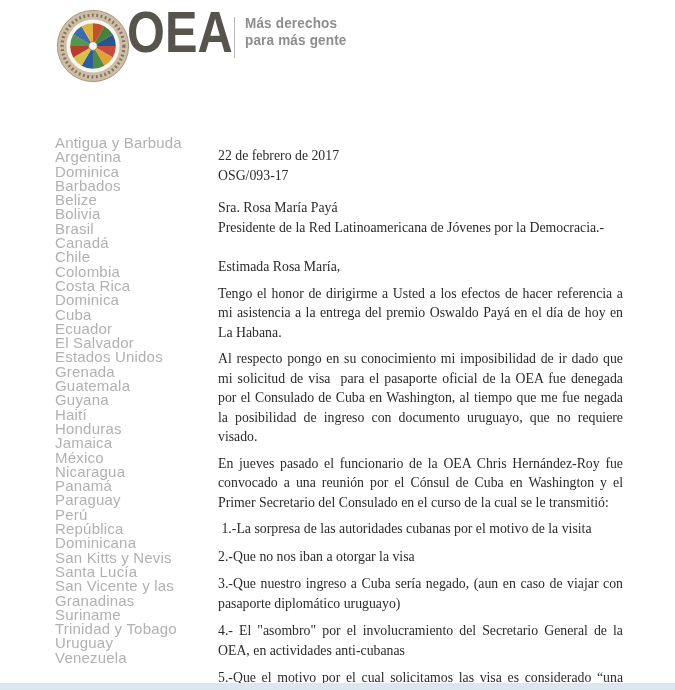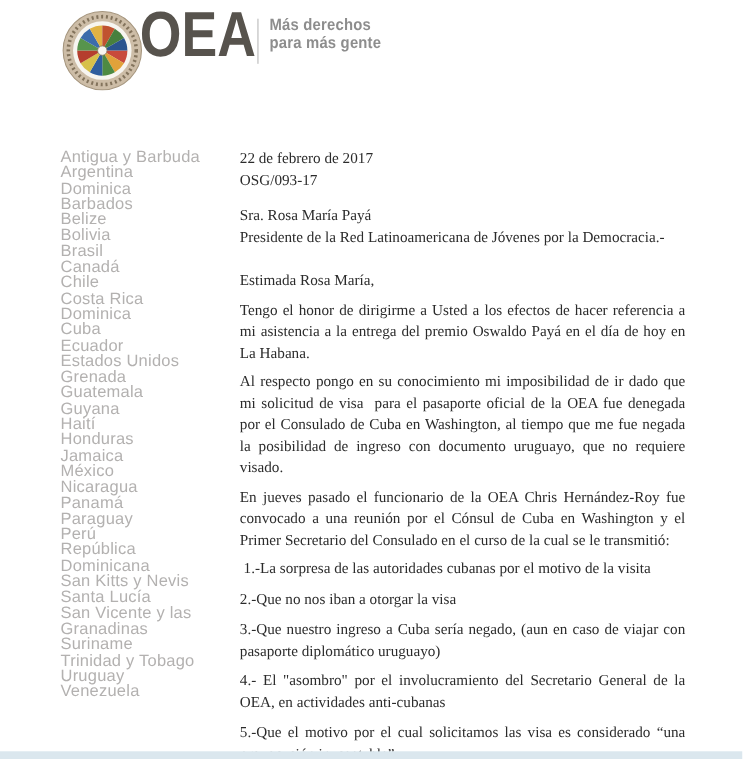--- a/index.html
+++ b/index.html
@@ -28,21 +28,21 @@
     font-size:15px;line-height:14.3px;color:#b3b1b0;letter-spacing:.2px;
   }
   .sidebar div{cursor:pointer;}
   
   .letter{
     position:absolute;left:218px;top:134px;width:405px;
     font-family:"Liberation Serif",serif;font-size:13.8px;line-height:19.5px;
     color:#2b2b2b;text-align:justify;
   }
   .letter .line{white-space:pre-wrap;}
-  .dateblock{margin:0 0 13px 0;}
+  .dateblock{margin:12px 0 13px 0;}
   .addrblock{margin:0 0 20px 0;}
   .salutation{margin:0 0 7px 0;white-space:pre-wrap;}
   .paras p{margin:0 0 7px 0;white-space:pre-wrap;}
   .items p{margin:0 0 8px 0;white-space:pre-wrap;}
   
   .bottom-strip{position:absolute;left:0;bottom:0;width:675px;height:7px;background:#dbe7ee;}
 </style>
 </head>
 <body>
 
@@ -80,24 +80,26 @@
 <div class="sidebar">
     <div>Antigua y Barbuda</div>
     <div>Argentina</div>
     <div>Dominica</div>
     <div>Barbados</div>
     <div>Belize</div>
     <div>Bolivia</div>
     <div>Brasil</div>
     <div>Canadá</div>
     <div>Chile</div>
+    <div>Colombia</div>
     <div>Costa Rica</div>
     <div>Dominica</div>
     <div>Cuba</div>
     <div>Ecuador</div>
+    <div>El Salvador</div>
     <div>Estados Unidos</div>
     <div>Grenada</div>
     <div>Guatemala</div>
     <div>Guyana</div>
     <div>Haití</div>
     <div>Honduras</div>
     <div>Jamaica</div>
     <div>México</div>
     <div>Nicaragua</div>
     <div>Panamá</div>

